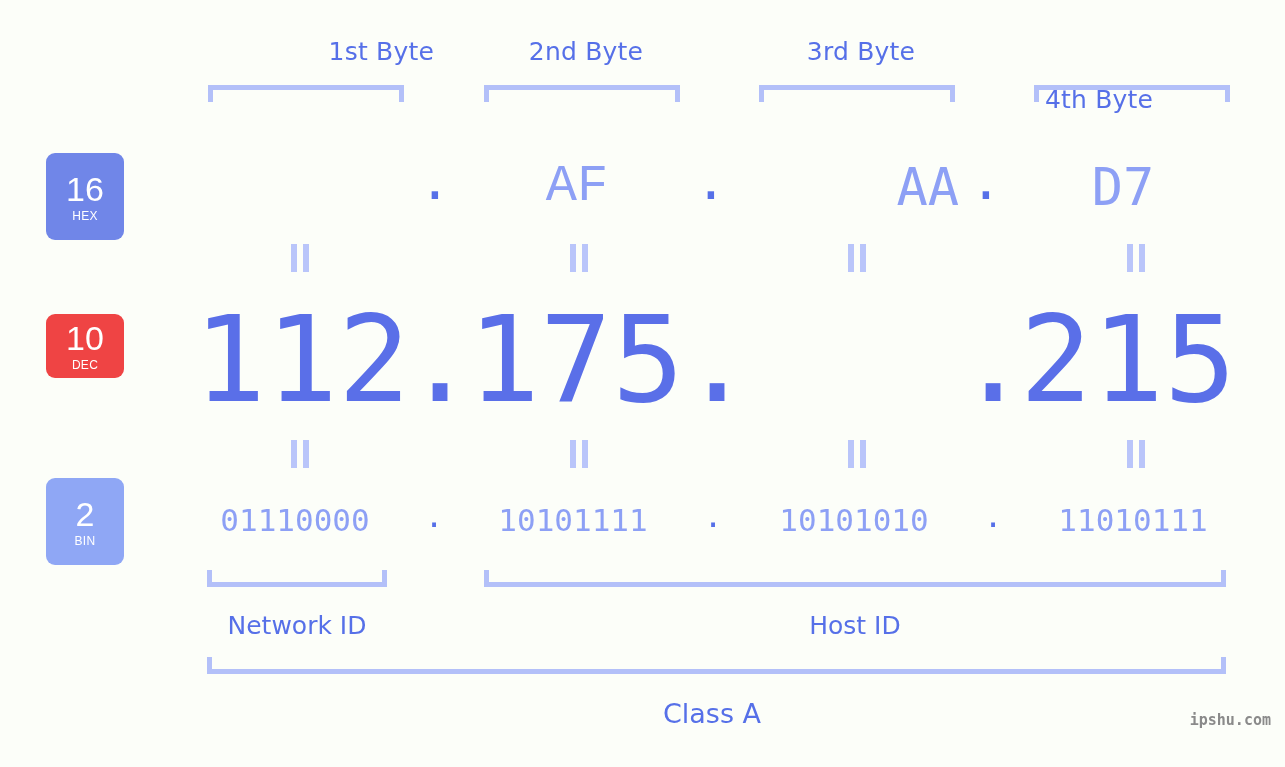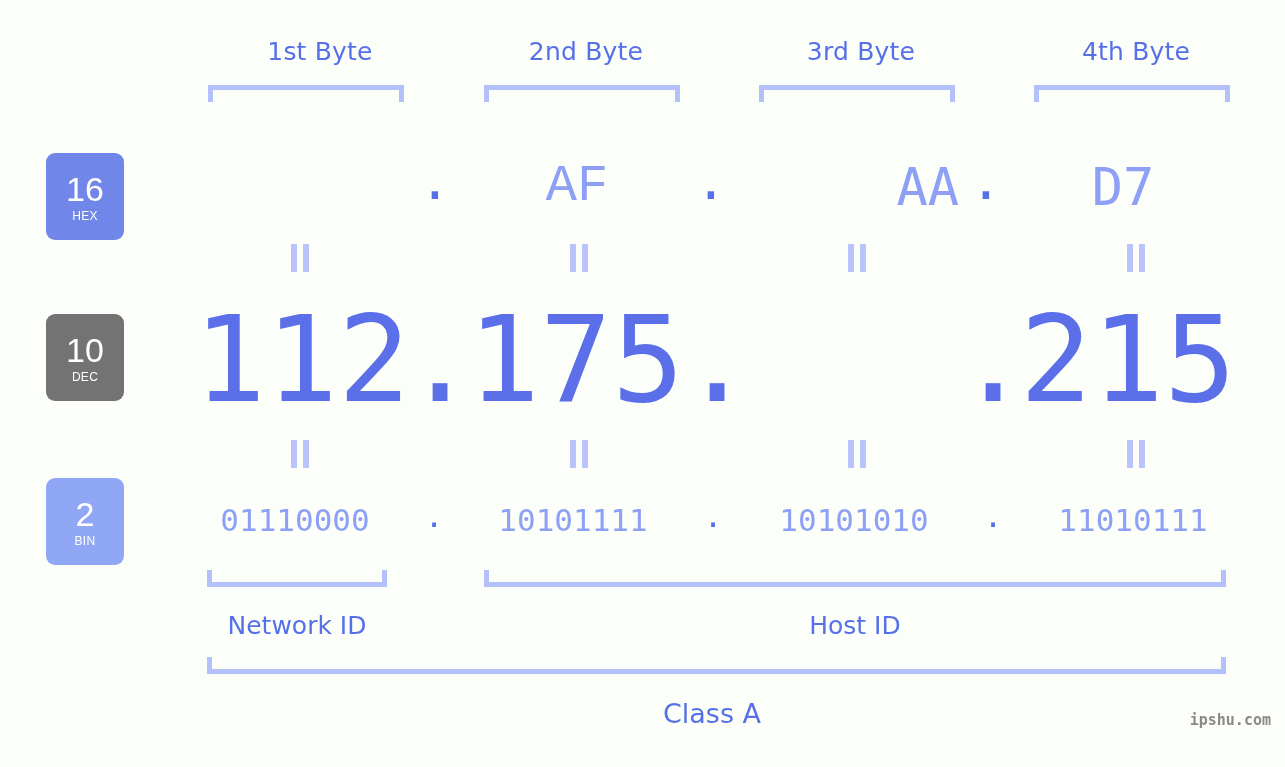--- a/index.html
+++ b/index.html
@@ -176,35 +176,35 @@
     color: #8a8a8a;
     letter-spacing: 0px;
     font-weight: bold;
   }
 </style>
 </head>
 <body>
 
 <div id="stage">
 
-  <div class="byte-label" style="left:196px; width:248px;">1st Byte</div>
+  <div class="byte-label" style="left:186px; width:248px;text-align:right;">1st Byte</div>
   <div class="byte-label" style="left:462px; width:248px;">2nd Byte</div>
   <div class="byte-label" style="left:737px; width:248px;">3rd Byte</div>
-  <div class="byte-label" style="left:1012px; width:248px;">4th Byte</div>
+  <div class="byte-label" style="left:975px; width:248px;margin-top:48px;">4th Byte</div>
 
   <div class="bracket bracket-down" style="left:208px; top:85px; width:196px;"></div>
   <div class="bracket bracket-down" style="left:484px; top:85px; width:196px;"></div>
   <div class="bracket bracket-down" style="left:759px; top:85px; width:196px;"></div>
   <div class="bracket bracket-down" style="left:1034px; top:85px; width:196px;"></div>
 
   <div class="badge" style="top:153px; height:87px; background:#7086e8;">
     <span class="num">16</span>
     <span class="abbr">HEX</span>
   </div>
-  <div class="badge" style="top:314px; height:87px; background:#737373;">
+  <div class="badge" style="top:314px; height:64px; background:#ef4444;">
     <span class="num">10</span>
     <span class="abbr">DEC</span>
   </div>
   <div class="badge" style="top:478px; height:87px; background:#8fa7f5;">
     <span class="num">2</span>
     <span class="abbr">BIN</span>
   </div>
 
   <div class="row row-hex" style="top:155px; height:64px;">
     <div class="dot" style="left:408px; width:54px; top:-6px;">.</div>

